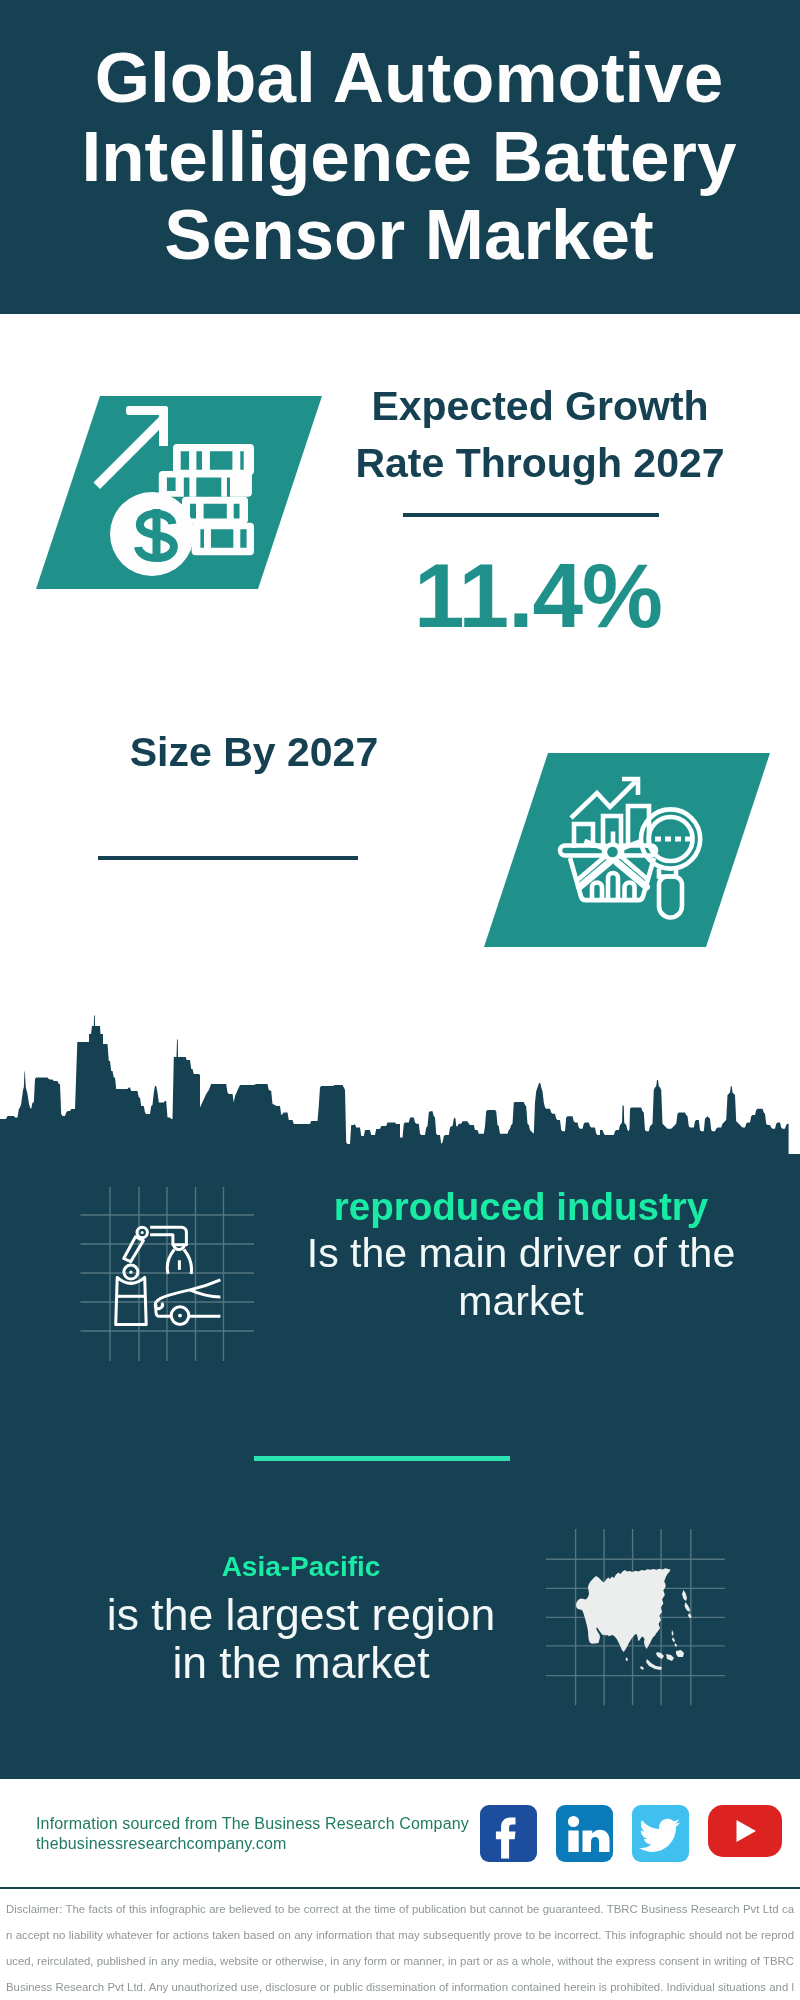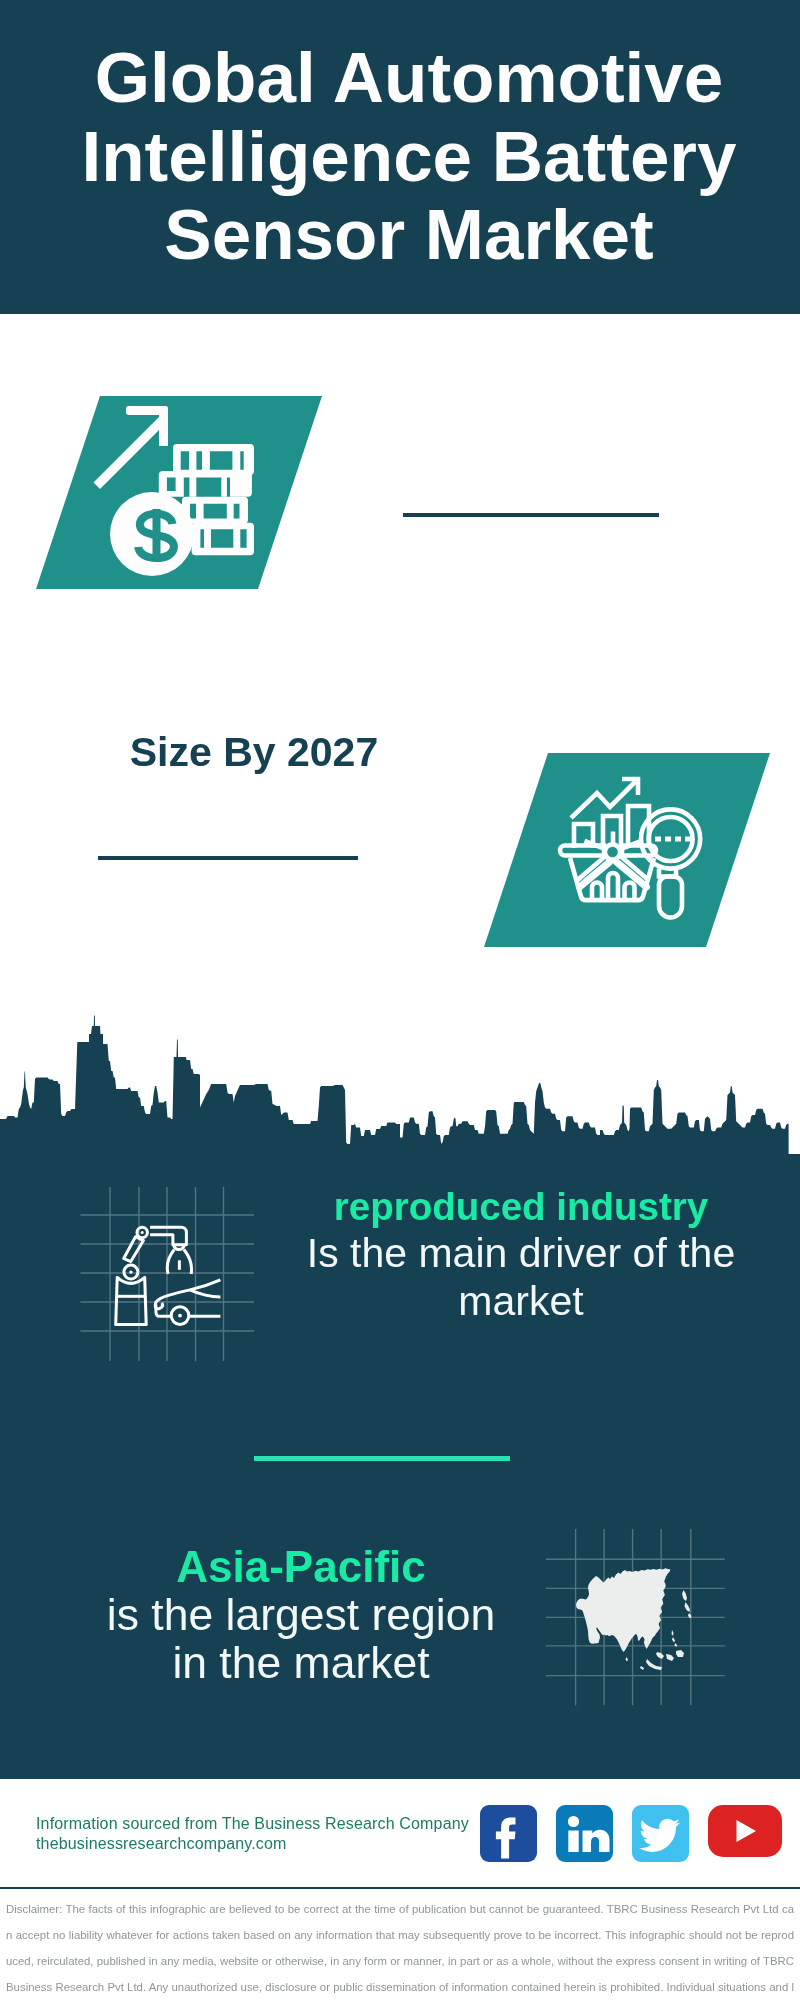--- a/index.html
+++ b/index.html
@@ -30,21 +30,21 @@
   
   .driver-icon{position:absolute;left:78px;top:1175px;width:190px;height:190px;}
   .driver-text{position:absolute;left:291px;top:1183px;width:460px;text-align:center;}
   .hl{color:#1aeba4;font-weight:bold;}
   .driver-text .l1{font-size:38.5px;line-height:47px;letter-spacing:0px;}
   .driver-text .l2{color:#f2f7f7;font-size:41px;line-height:47.5px;font-weight:normal;letter-spacing:0px;}
   .mid-rule{position:absolute;left:254px;top:1456px;width:256px;height:5px;background:#2ae3b0;}
 
   
   .region-text{position:absolute;left:56px;top:1544px;width:490px;text-align:center;}
-  .region-text .l1{font-size:44px;line-height:46.5px;}
+  .region-text .l1{font-size:28px;line-height:46.5px;}
   .region-text .l2{color:#f2f7f7;font-size:44.5px;line-height:48px;font-weight:normal;}
   .region-icon{position:absolute;left:544px;top:1524px;width:186px;height:186px;}
 
   
   .footer{position:absolute;left:0;top:1779px;width:800px;height:221px;background:#ffffff;}
   .src-text{position:absolute;left:36px;top:1814px;color:#1e7b62;font-size:16px;line-height:19.6px;letter-spacing:0.15px;}
   .social{position:absolute;top:1805px;left:480px;display:flex;align-items:flex-start;gap:19.5px;}
   .social-item{display:block;width:56.5px;height:57px;border-radius:9px;position:relative;overflow:hidden;flex:none;}
   .footer-rule-bot{position:absolute;left:0;top:1886.5px;width:800px;height:2.8px;background:#164152;}
   .disclaimer{position:absolute;left:6px;top:1896px;width:788px;color:#8f9698;font-size:11.4px;line-height:26px;text-align:justify;word-break:break-all;}
@@ -88,20 +88,25 @@
         <circle cx="116" cy="139" r="42"></circle>
       </g>
       <g>
         <path d="M120.5,114 v51.5" stroke="#1f918a" stroke-width="8" fill="none"></path>
         <path d="M136.5,129.0 c-0.9,-5.9 -7.3,-10.2 -16.3,-10.2 c-9.8,0 -16.4,4.4 -16.4,10.8
                  c0,6.3 5.8,9.1 16.6,10.6 c11.7,1.7 17.5,5.1 17.5,11.6 c0,6.8 -7.2,11.3 -17.7,11.3
                  c-10.3,0 -17.4,-4.7 -18,-11.1" stroke="#1f918a" stroke-width="8" fill="none" stroke-linecap="butt"></path>
       </g>
     </svg>
   </div>
+  <div class="stat1-text">
+    <div class="stat-label">Expected Growth</div>
+    <div class="stat-label">Rate Through 2027</div>
+
+  </div>
 
   <div class="stat2-text">
     <div class="stat-label">Size By 2027</div>
 
   </div>
   <div class="stat2-icon">
     <svg width="300" height="200" viewBox="0 0 300 200">
       <polygon points="64,1 286,1 222,195 0,195" fill="#1f918a"></polygon>
       <g fill="none" stroke="#fbffff" stroke-width="4.6" stroke-linejoin="miter" stroke-linecap="butt">
 
@@ -140,20 +145,21 @@
       </g>
       <g fill="#fbffff">
         <rect x="171" y="84.5" width="6" height="5"></rect>
         <rect x="181" y="84.5" width="6" height="5"></rect>
         <rect x="191" y="84.5" width="6" height="5"></rect>
         <rect x="201" y="84.5" width="6" height="5"></rect>
       </g>
     </svg>
   </div>
 
+  <div class="stat-value" style="left:338px;top:563px;width:400px;text-align:center;font-size:91px;letter-spacing:-1px;line-height:66px;">11.4%</div>
   <div class="stat-rule" style="left:403px;top:513px;width:256px;"></div>
   <div class="stat-rule" style="left:98px;top:856px;width:260px;"></div>
   <div class="lower">
     <div class="lower-fill"></div>
     <svg class="skyline" width="800" height="160" viewBox="0 0 800 160" preserveAspectRatio="none">
       <path d="M0,160 L0,119 L6,119 L7.5,116 L14,116 L15,117.5 L17.5,117.5 L18.8,109 L20,107.5 L21.2,104 L22,97.5 L22.5,94 L23,90 L23.8,87.5 L24.2,79 L24.4,73.5 L24.7,70.5 L25.1,73.5 L25.3,79 L25.8,87.5 L26.5,90 L27.5,94 L28,97.5 L29,104 L30,107.5 L31.2,109 L32.5,102.5 L33.8,102.5 L35,79 L36.2,77.5 L47.5,77.5 L48.8,79 L50,79.5 L52.5,79.5 L53.8,81 L57.5,81 L58.8,84 L60,84 L61.2,114 L62.5,116 L65,116 L66.2,112.5 L67.5,111 L70,111 L71.2,109 L75,109 L77.3,42 L89,42 L89,34 L91,34 L92,26 L93.8,26 L94,15.5 L94.8,15.5 L95,26 L100,26 L100.5,34 L103,34 L103,44 L107.5,44 L108.8,61 L110,61 L111.2,71 L112.5,71 L113.8,77.5 L115,77.5 L116.2,89 L127.5,89 L128.8,87.5 L130,87.5 L131.2,91 L137.5,91 L138.8,97.5 L140,97.5 L141.2,106 L143.8,106 L145,112.5 L146.2,114 L150,114 L151.2,106 L152.5,105 L153.8,92.5 L155,86 L156.2,86 L157.5,92.5 L158.8,102.5 L163.8,102.5 L165,101 L166.2,101 L167.5,117.5 L170,117.5 L171.2,119 L172.5,119 L173.8,57 L176.5,57 L177,39.5 L177.8,39.5 L178,57 L186,57 L186.5,60 L190,60 L191.2,69 L192.5,69 L193.8,74 L198.8,74 L200,75 L200,107.5 L206.2,94 L208.8,90 L211.2,84 L226.2,84 L227.5,92.5 L228.8,94 L232.5,94 L233.8,102.5 L235,96 L238.8,87.5 L240,85 L253.8,85 L256.2,84 L267.5,84 L268.8,90 L271.2,91 L272.5,104 L275,105 L276.2,106 L280,106 L281.2,115 L282.5,114 L283.8,112.5 L287.5,112.5 L288.8,120 L292.5,120 L293.8,124 L310,124 L311.2,121 L317.5,121 L318.8,106 L320,87.5 L321.2,86 L332.5,86 L335,85 L342.5,85 L343.8,87.5 L345,90 L346.2,142.5 L347.5,144 L350,144 L351.2,125 L353.8,125 L355,124 L356.2,127.5 L360,127.5 L361.2,136 L363.8,136 L365,130 L370,130 L371.2,135 L375,135 L376.2,129 L380,129 L381.2,126 L386.2,126 L387.5,122.5 L395,122.5 L396.2,124 L400,124 L400,137.5 L402.5,137.5 L403.8,123.8 L405,122.5 L408.8,122.5 L410,117.5 L413.8,117.5 L415,122.5 L416.2,123.8 L418.8,123.8 L420,133.8 L421.2,135 L425,135 L426.2,127.5 L427.5,126.2 L428.8,112.5 L430,111.2 L432.5,111.2 L433.8,116.2 L435,117.5 L436.2,133.8 L437.5,135 L440,135 L441.2,143.8 L442.5,142.5 L443.8,136.2 L445,135 L448.8,135 L450,127.5 L451.2,126.2 L452.5,126.2 L453.8,118.8 L454.5,117.5 L455.5,118.8 L456.2,126.2 L457.5,126.2 L458.8,123.8 L461.2,123.8 L462.5,121.2 L467.5,121.2 L468.8,123.8 L470,125 L473.8,125 L475,130 L477.5,130 L478.8,133.8 L483.8,133.8 L485,126.2 L486.2,111.2 L487.5,110 L495,110 L496.2,111.2 L497.5,125 L498.8,126.2 L500,133.8 L507.5,133.8 L508.8,130 L510,128.8 L511.2,125 L512.5,123.8 L513.8,102.5 L515,102 L523.8,102 L525,105 L526.2,106.2 L527.5,123.8 L528.8,125 L530,130 L531.2,131.2 L532.5,132.5 L533.8,133.8 L535,102.5 L536.2,91.2 L537.5,87.5 L538.8,83.8 L539.5,82.5 L540.5,83.8 L541.2,87.5 L542.5,91.2 L543.8,102.5 L545,107.5 L546.2,108.8 L550,108.8 L551.2,112.5 L552.5,113.8 L555,113.8 L556.2,118.8 L557.5,120 L560,120 L561.2,130 L562.5,131.2 L565,131.2 L566.2,117.5 L567.5,116.2 L572.5,116.2 L573.8,121.2 L575,122.5 L577.5,122.5 L578.8,127.5 L580,128.8 L582.5,128.8 L583.8,123.8 L585,122.5 L588.8,122.5 L590,126.2 L591.2,127.5 L595,127.5 L596.2,133.8 L597.5,135 L600,135 L600,130 L602.5,130 L603.8,133.8 L605,135 L613.8,135 L615,131.2 L616.2,130 L618.8,130 L620,125 L621.2,123.8 L622,122.5 L622.5,106.2 L623,105 L623.8,106.2 L624.2,122.5 L625,123.8 L626.2,125 L627.5,130 L628.8,131.2 L629.5,128.8 L630,108.8 L631.2,107.5 L641.2,107.5 L642.5,111.2 L643.8,112.5 L645,130 L646.2,131.2 L648.8,131.2 L650,126.2 L651.2,125 L652.5,123.8 L653.8,90 L655,87.5 L656.2,86.2 L657,80 L658,80 L658.8,86.2 L660,87.5 L661.2,90 L662.5,123.8 L663.8,125 L665,126.2 L666.2,127.5 L667.5,128.8 L671.2,128.8 L672.5,127.5 L673.8,126.2 L675,125 L676.2,123.8 L677.5,113.8 L678.8,112.5 L685,112.5 L686.2,115 L687.5,116.2 L688.8,126.2 L690,127.5 L693.8,127.5 L695,121.2 L696.2,120 L698.8,120 L700,130 L701.2,131.2 L703.8,131.2 L705,118.8 L706.2,117.5 L707.5,116.2 L708.8,117.5 L710,118.8 L711.2,130 L712.5,131.2 L715,131.2 L716.2,128.8 L717.5,127.5 L721.2,127.5 L722.5,123.8 L723.8,122.5 L725,121.2 L726.2,120 L727.5,95 L728.8,93.8 L730,92.5 L730.8,86.2 L731.8,86.2 L732.5,92.5 L733.8,93.8 L735,95 L736.2,121.2 L737.5,122.5 L738.8,123.8 L740,125 L741.2,126.2 L742.5,127.5 L745,127.5 L746.2,123.8 L747.5,122.5 L750,122.5 L751.2,116.2 L752.5,115 L755,115 L756.2,110 L757.5,108.8 L762.5,108.8 L763.8,112.5 L765,113.8 L766.2,123.8 L767.5,125 L770,125 L771.2,127.5 L772.5,128.8 L775,128.8 L776.2,123.8 L777.5,122.5 L780,122.5 L781.2,127.5 L782.5,128.8 L785,128.8 L786.2,125 L787.5,123.8 L788.6,123.8 L788.6,154 L800,154 L800,160 Z" fill="#164152"></path>
     </svg>
   </div>&gt;
 
   <div class="driver-icon">

